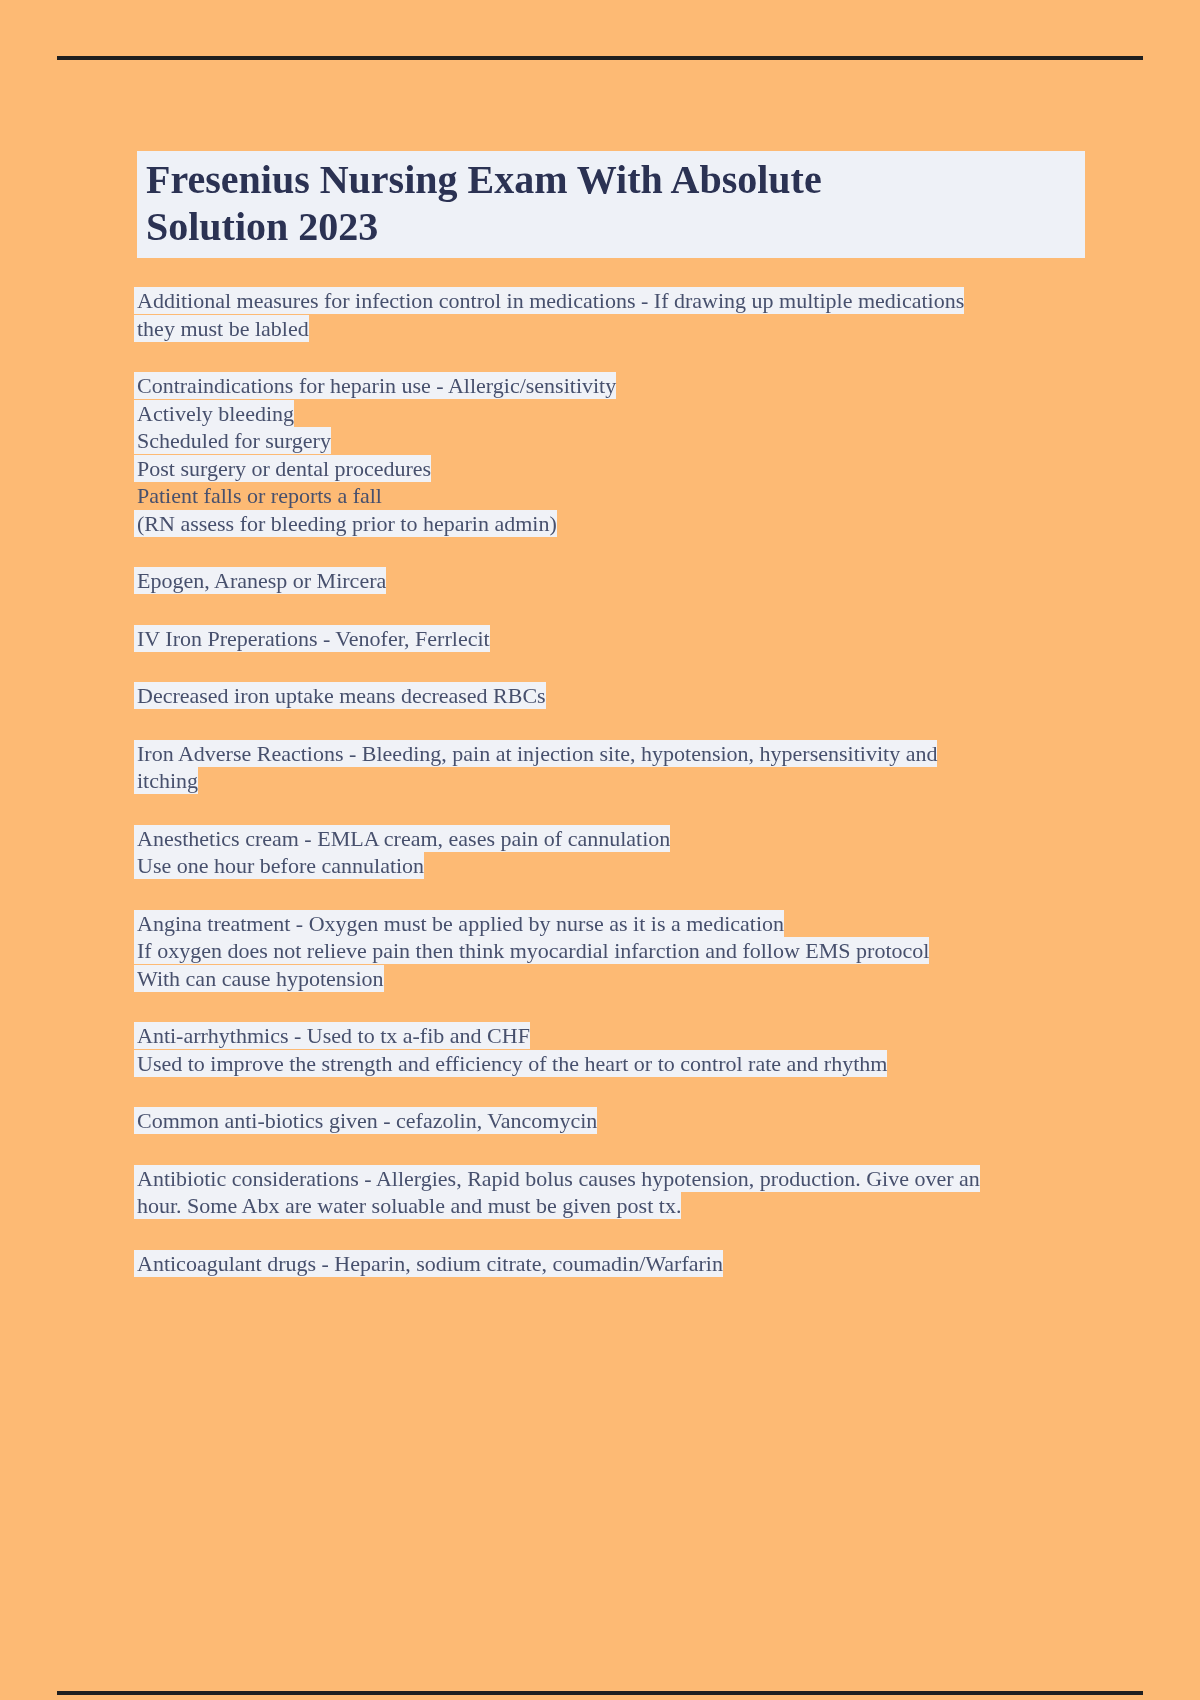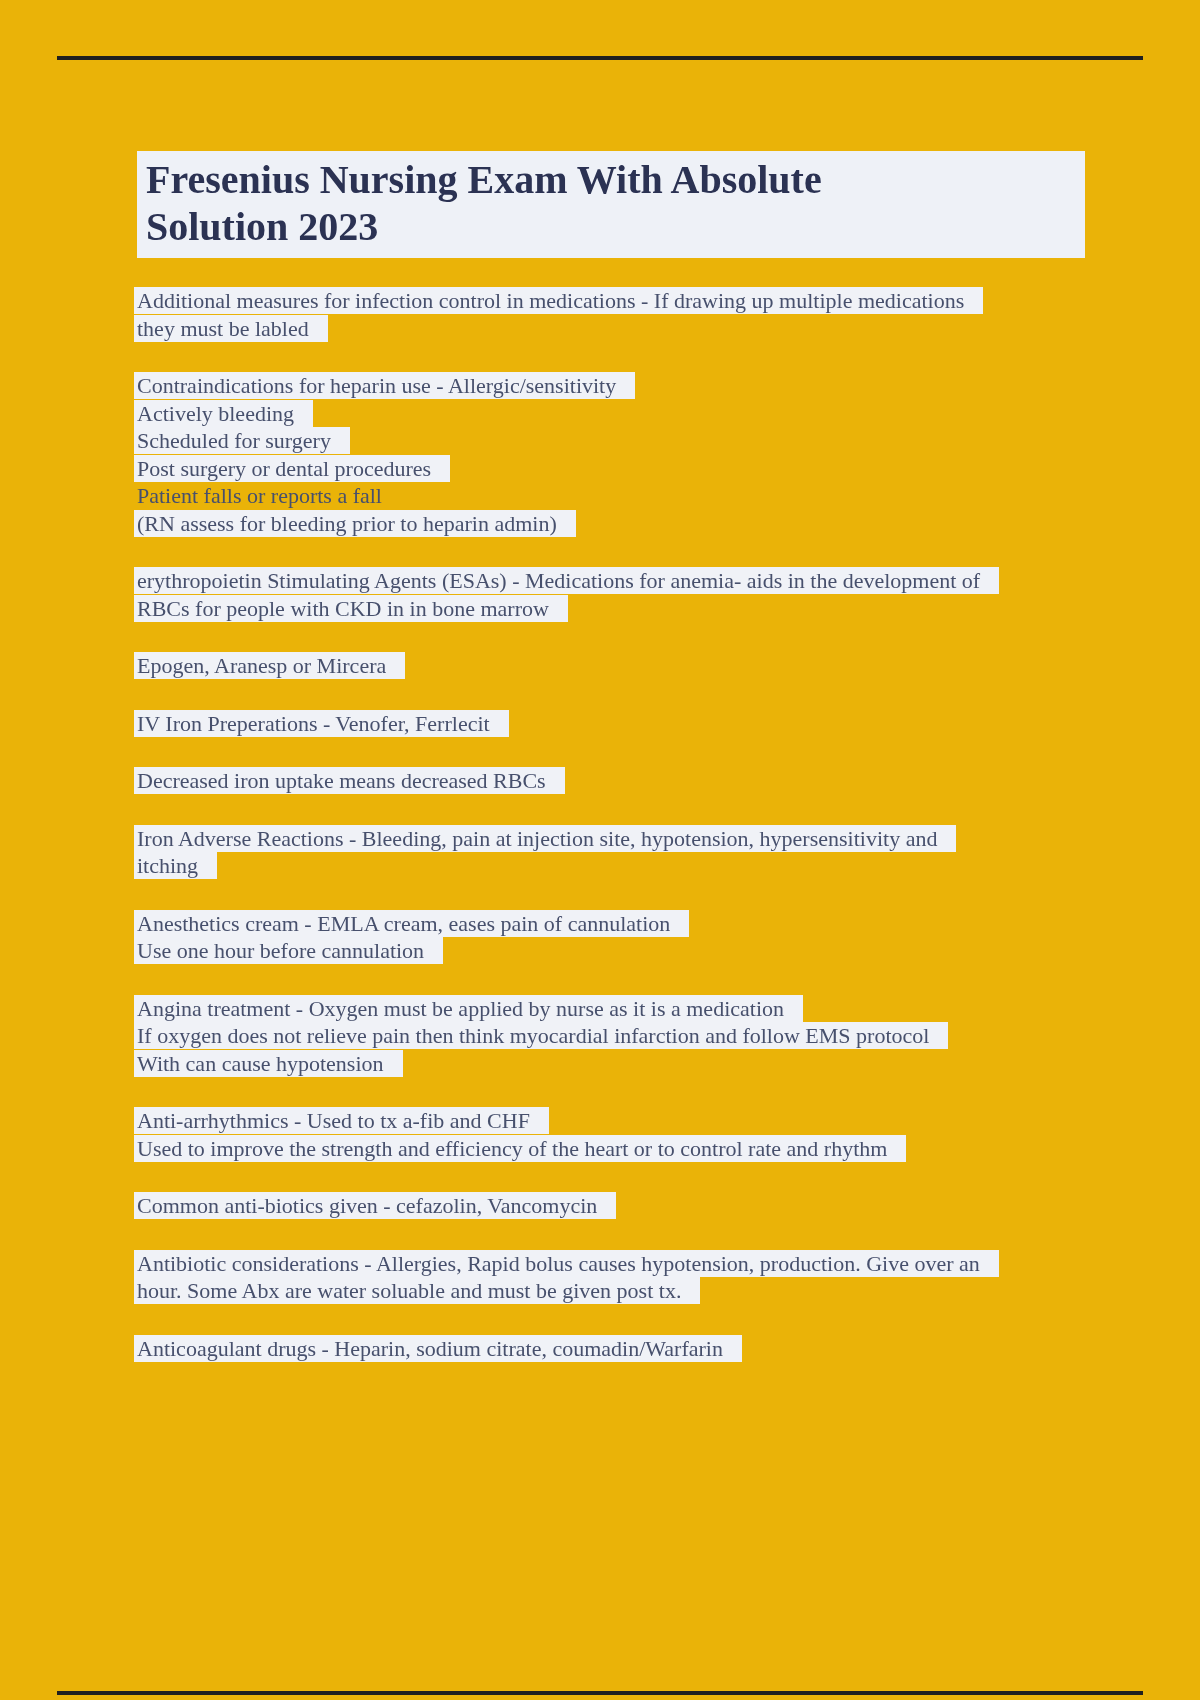--- a/index.html
+++ b/index.html
@@ -1,20 +1,20 @@
 <!DOCTYPE html>
 <html><head>
 <meta charset="utf-8">
 <style>
   html, body { margin: 0; padding: 0; background: #ffffff; }
   .page {
     position: relative;
     width: 1200px;
     height: 1700px;
-    background: #eab308;
+    background: #fdba74;
     font-family: "Liberation Serif", serif;
     overflow: hidden;
   }
   .rule {
     position: absolute;
     left: 57px;
     width: 1086px;
     height: 4px;
     background: #1f1f1f;
   }
@@ -44,21 +44,21 @@
   }
   .para { margin: 0 0 30px 0; }
   .line {
     font-size: 22px;
     line-height: 27.5px;
     color: #47506d;
     white-space: nowrap;
   }
   .line .hl {
     background: #f0f2f7;
-    padding: 1px 19px 1px 3px;
+    padding: 1px 0 1px 3px;
     margin-left: -3px;
   }
   .line .plain {
     padding: 1px 6px 1px 3px;
     margin-left: -3px;
   }
 </style>
 </head>
 <body>
 
@@ -76,24 +76,20 @@
         <div class="line"><span class="hl">Additional measures for infection control in medications - If drawing up multiple medications</span></div>
         <div class="line"><span class="hl">they must be labled</span></div>
       </div>
       <div class="para">
         <div class="line"><span class="hl">Contraindications for heparin use - Allergic/sensitivity</span></div>
         <div class="line"><span class="hl">Actively bleeding</span></div>
         <div class="line"><span class="hl">Scheduled for surgery</span></div>
         <div class="line"><span class="hl">Post surgery or dental procedures</span></div>
         <div class="line"><span class="plain">Patient falls or reports a fall</span></div>
         <div class="line"><span class="hl">(RN assess for bleeding prior to heparin admin)</span></div>
-      </div>
-      <div class="para">
-        <div class="line"><span class="hl">erythropoietin Stimulating Agents (ESAs) - Medications for anemia- aids in the development of</span></div>
-        <div class="line"><span class="hl">RBCs for people with CKD in in bone marrow</span></div>
       </div>
       <div class="para">
         <div class="line"><span class="hl">Epogen, Aranesp or Mircera</span></div>
       </div>
       <div class="para">
         <div class="line"><span class="hl">IV Iron Preperations - Venofer, Ferrlecit</span></div>
       </div>
       <div class="para">
         <div class="line"><span class="hl">Decreased iron uptake means decreased RBCs</span></div>
       </div>

